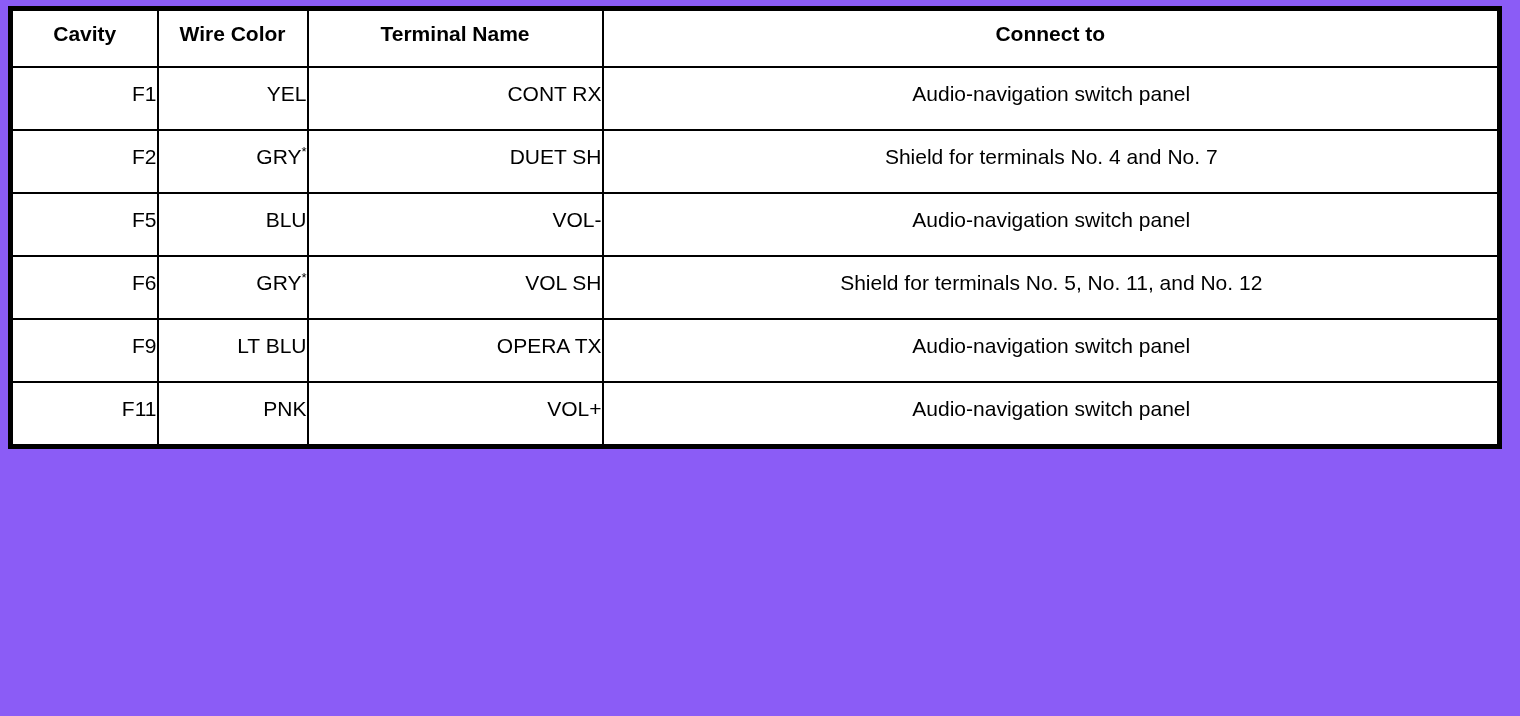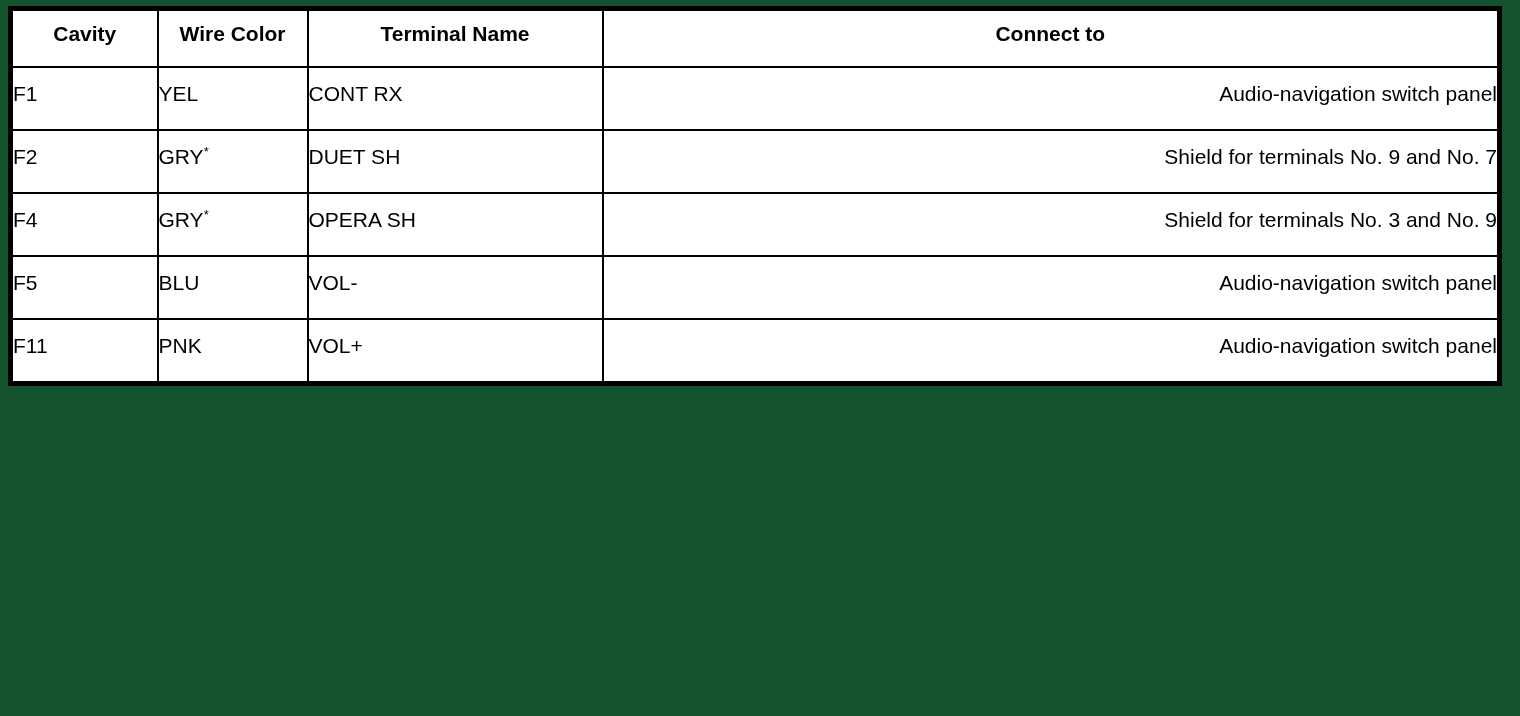--- a/index.html
+++ b/index.html
@@ -10,21 +10,21 @@
     width: 1520px;
     height: 716px;
     background: #ffffff;
     font-family: "Liberation Sans", sans-serif;
     color: #000000;
   }
   .page {
     position: relative;
     width: 1520px;
     height: 716px;
-    background: #14532d;
+    background: #8b5cf6;
     overflow: hidden;
   }
   table.conn-table {
     position: absolute;
     left: 8px;
     top: 6px;
     width: 1489px;
     border-collapse: collapse;
     table-layout: fixed;
     border: 5px solid #000000;
@@ -40,25 +40,25 @@
     overflow: hidden;
     white-space: nowrap;
   }
   table.conn-table th {
     font-weight: bold;
     text-align: center;
     height: 46px;
   }
   table.conn-table td {
     font-weight: normal;
-    text-align: left;
+    text-align: right;
     height: 52px;
   }
   table.conn-table td.c-conn {
-    text-align: right;
+    text-align: center;
     padding-left: 2px;
   }
   sup.wire-note {
     font-size: 13px;
     line-height: 0;
     vertical-align: super;
   }
 </style>
 </head>
 <body>
@@ -83,32 +83,38 @@
       <tr>
         <td>F1</td>
         <td><span>YEL</span><sup class="wire-note"></sup></td>
         <td>CONT RX</td>
         <td class="c-conn">Audio-navigation switch panel</td>
       </tr>
       <tr>
         <td>F2</td>
         <td><span>GRY</span><sup class="wire-note">*</sup></td>
         <td>DUET SH</td>
-        <td class="c-conn">Shield for terminals No. 9 and No. 7</td>
-      </tr>
-      <tr>
-        <td>F4</td>
-        <td><span>GRY</span><sup class="wire-note">*</sup></td>
-        <td>OPERA SH</td>
-        <td class="c-conn">Shield for terminals No. 3 and No. 9</td>
+        <td class="c-conn">Shield for terminals No. 4 and No. 7</td>
       </tr>
       <tr>
         <td>F5</td>
         <td><span>BLU</span><sup class="wire-note"></sup></td>
         <td>VOL-</td>
+        <td class="c-conn">Audio-navigation switch panel</td>
+      </tr>
+      <tr>
+        <td>F6</td>
+        <td><span>GRY</span><sup class="wire-note">*</sup></td>
+        <td>VOL SH</td>
+        <td class="c-conn">Shield for terminals No. 5, No. 11, and No. 12</td>
+      </tr>
+      <tr>
+        <td>F9</td>
+        <td><span>LT BLU</span><sup class="wire-note"></sup></td>
+        <td>OPERA TX</td>
         <td class="c-conn">Audio-navigation switch panel</td>
       </tr>
       <tr>
         <td>F11</td>
         <td><span>PNK</span><sup class="wire-note"></sup></td>
         <td>VOL+</td>
         <td class="c-conn">Audio-navigation switch panel</td>
       </tr>
 
     </tbody>

